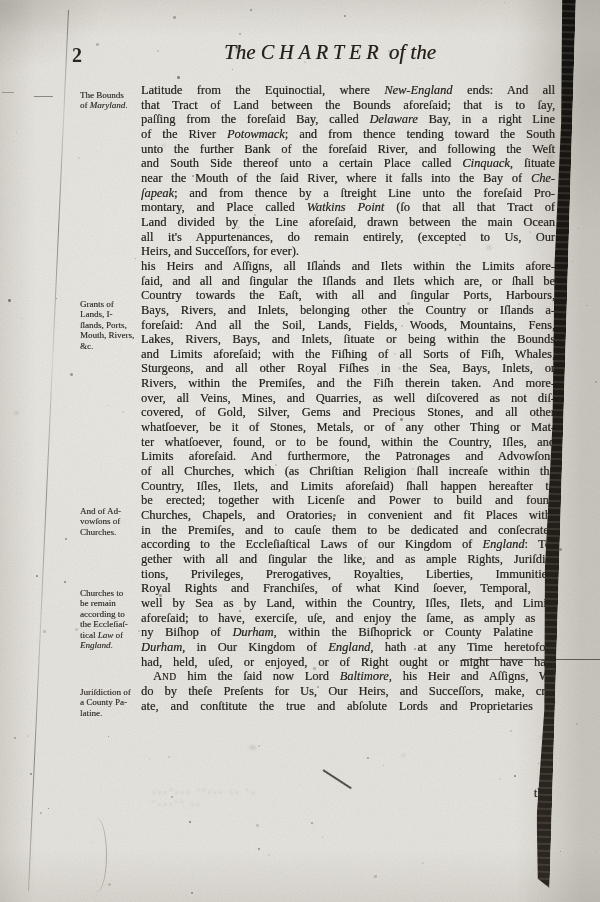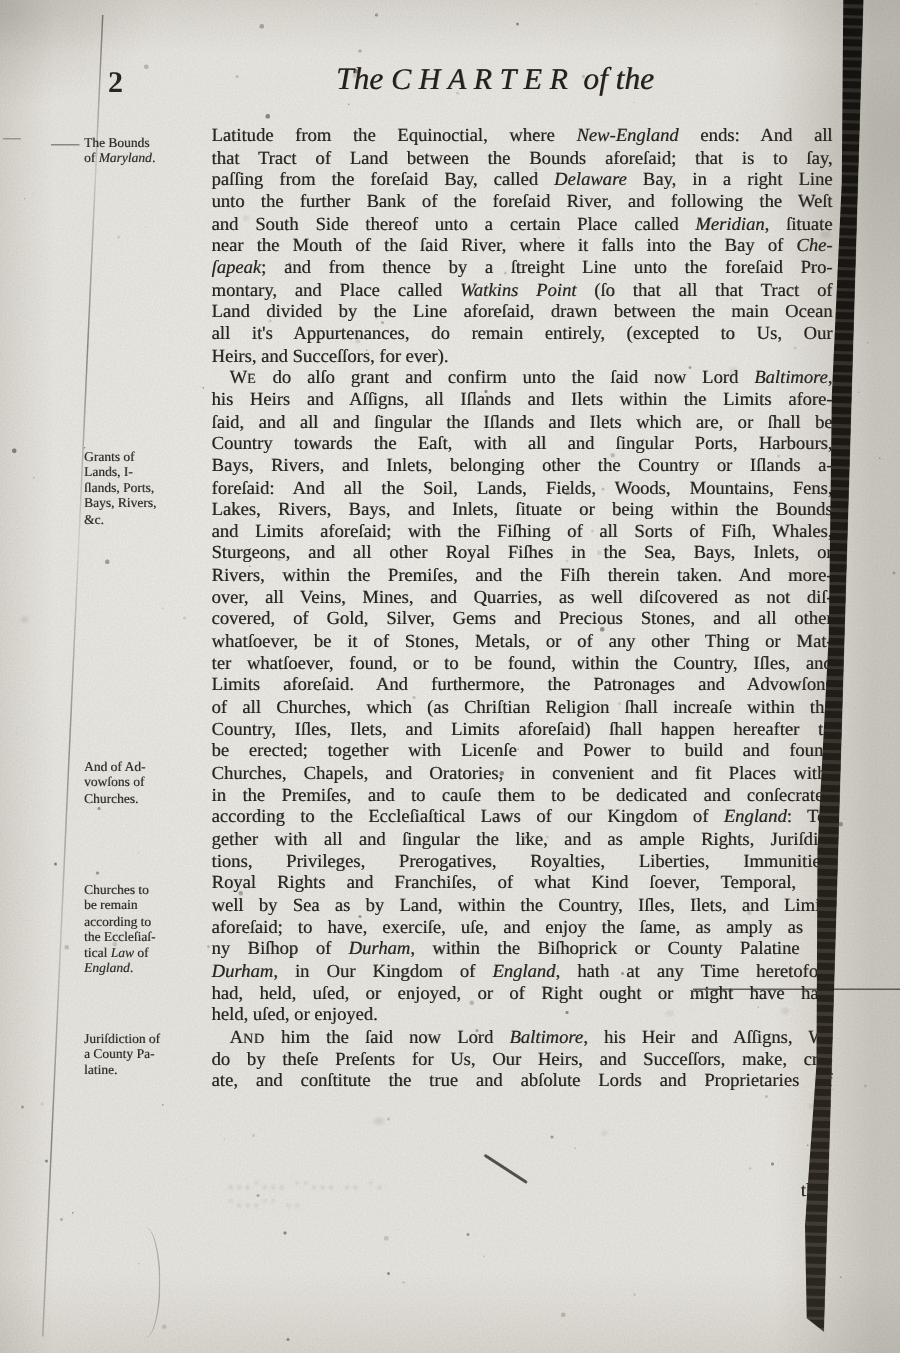--- a/index.html
+++ b/index.html
@@ -16,21 +16,21 @@
       #e9e7e1;
   }
   .grain{position:absolute;inset:0;width:100%;height:100%;opacity:.15;mix-blend-mode:multiply;pointer-events:none;}
   
   .pageno{position:absolute;left:72px;top:44px;font-size:20px;font-weight:bold;letter-spacing:.5px;}
   .header{position:absolute;left:140px;top:40px;width:380px;text-align:center;font-style:italic;font-size:21px;white-space:nowrap;color:#252118;text-shadow:.4px 0 0 rgba(37,33,24,.6);}
   .header .big{letter-spacing:5px;font-size:20px;}
   
   .margincol{position:absolute;left:56px;top:0;width:84px;height:902px;}
   .mnote{position:absolute;left:0;width:84px;font-size:9px;line-height:10.4px;color:#322e26;text-shadow:.3px 0 0 rgba(50,46,38,.5);}
-  .mline{white-space:nowrap;}
+  .mline{white-space:nowrap;margin-left:24px;}
   
   .bodycol{position:absolute;left:141px;top:83px;width:414px;}
   .bline{
     height:14.66px;line-height:14.66px;font-size:12.4px;
     text-align:justify;text-align-last:justify;white-space:normal;
     text-shadow:.35px 0 0 rgba(42,38,32,.55);
   }
   .bline.short{text-align-last:left;}
   .bline.indent{text-indent:12px;}
   .sc{font-size:.76em;letter-spacing:.5px;}
@@ -73,21 +73,21 @@
 
   <div class="margincol">
       <div class="mnote" style="top: 90px;">
         <div class="mline">The Bounds</div>
         <div class="mline">of <i>Maryland</i>.</div>
       </div>
       <div class="mnote" style="top: 299px;">
         <div class="mline">Grants of</div>
         <div class="mline">Lands, I-</div>
         <div class="mline">ſlands, Ports,</div>
-        <div class="mline">Bays, Rivers,</div>
+        <div class="mline">Mouth, Rivers,</div>
         <div class="mline">&amp;c.</div>
       </div>
       <div class="mnote" style="top: 506px;">
         <div class="mline">And of Ad-</div>
         <div class="mline">vowſons of</div>
         <div class="mline">Churches.</div>
       </div>
       <div class="mnote" style="top: 588px;">
         <div class="mline">Churches to</div>
         <div class="mline">be remain</div>
@@ -100,29 +100,29 @@
         <div class="mline">Juriſdiction of</div>
         <div class="mline">a County Pa-</div>
         <div class="mline">latine.</div>
       </div>
     </div>
 
   <div class="bodycol">
       <div class="bline">Latitude from the Equinoctial, where <i>New-England</i> ends: And all</div>
       <div class="bline">that Tract of Land between the Bounds aforeſaid; that is to ſay,</div>
       <div class="bline">paſſing from the foreſaid Bay, called <i>Delaware</i> Bay, in a right Line</div>
+      <div class="bline">of the River <i>Potowmack</i>; and from thence tending toward the South</div>
       <div class="bline">unto the further Bank of the foreſaid River, and following the Weſt</div>
-      <div class="bline">and South Side thereof unto a certain Place called <i>Meridian</i>, ſituate</div>
+      <div class="bline">and South Side thereof unto a certain Place called <i>Cinquack</i>, ſituate</div>
       <div class="bline">near the Mouth of the ſaid River, where it falls into the Bay of <i>Che-</i></div>
       <div class="bline"><i>ſapeak</i>; and from thence by a ſtreight Line unto the foreſaid Pro-</div>
       <div class="bline">montary, and Place called <i>Watkins Point</i> (ſo that all that Tract of</div>
       <div class="bline">Land divided by the Line aforeſaid, drawn between the main Ocean</div>
       <div class="bline">all it's Appurtenances, do remain entirely, (excepted to Us, Our</div>
       <div class="bline short">Heirs, and Succeſſors, for ever).</div>
-      <div class="bline indent">W<span class="sc">E</span> do alſo grant and confirm unto the ſaid now Lord <i>Baltimore</i>,</div>
       <div class="bline">his Heirs and Aſſigns, all Iſlands and Ilets within the Limits afore-</div>
       <div class="bline">ſaid, and all and ſingular the Iſlands and Ilets which are, or ſhall be</div>
       <div class="bline">Country towards the Eaſt, with all and ſingular Ports, Harbours,</div>
       <div class="bline">Bays, Rivers, and Inlets, belonging other the Country or Iſlands a-</div>
       <div class="bline">foreſaid: And all the Soil, Lands, Fields, Woods, Mountains, Fens,</div>
       <div class="bline">Lakes, Rivers, Bays, and Inlets, ſituate or being within the Bounds</div>
       <div class="bline">and Limits aforeſaid; with the Fiſhing of all Sorts of Fiſh, Whales,</div>
       <div class="bline">Sturgeons, and all other Royal Fiſhes in the Sea, Bays, Inlets, or</div>
       <div class="bline">Rivers, within the Premiſes, and the Fiſh therein taken.  And more-</div>
       <div class="bline">over, all Veins, Mines, and Quarries, as well diſcovered as not diſ-</div>
@@ -137,21 +137,20 @@
       <div class="bline">in the Premiſes, and to cauſe them to be dedicated and conſecrated</div>
       <div class="bline">according to the Eccleſiaſtical Laws of our Kingdom of <i>England</i>: To-</div>
       <div class="bline">gether with all and ſingular the like, and as ample Rights, Juriſdic-</div>
       <div class="bline">tions, Privileges, Prerogatives, Royalties, Liberties, Immunities,</div>
       <div class="bline">Royal Rights and Franchiſes, of what Kind ſoever, Temporal, as</div>
       <div class="bline">well by Sea as by Land, within the Country, Iſles, Ilets, and Limits</div>
       <div class="bline">aforeſaid; to have, exerciſe, uſe, and enjoy the ſame, as amply as a-</div>
       <div class="bline">ny Biſhop of <i>Durham</i>, within the Biſhoprick or County Palatine of</div>
       <div class="bline"><i>Durham</i>, in Our Kingdom of <i>England</i>, hath at any Time heretofore</div>
       <div class="bline">had, held, uſed, or enjoyed, or of Right ought or might have had,</div>
-      <div class="bline short">held, uſed, or enjoyed.</div>
       <div class="bline indent">A<span class="sc">ND</span> him the ſaid now Lord <i>Baltimore</i>, his Heir and Aſſigns, We</div>
       <div class="bline">do by theſe Preſents for Us, Our Heirs, and Succeſſors, make, cre-</div>
       <div class="bline">ate, and conſtitute the true and abſolute Lords and Proprietaries of</div>
     </div>
 
   <div class="catch">the</div>
 
   <div class="bleed">
       <div>···˙··· ˙˙··· ·· ˙·</div>
       <div>˙···˙˙ ··</div>

